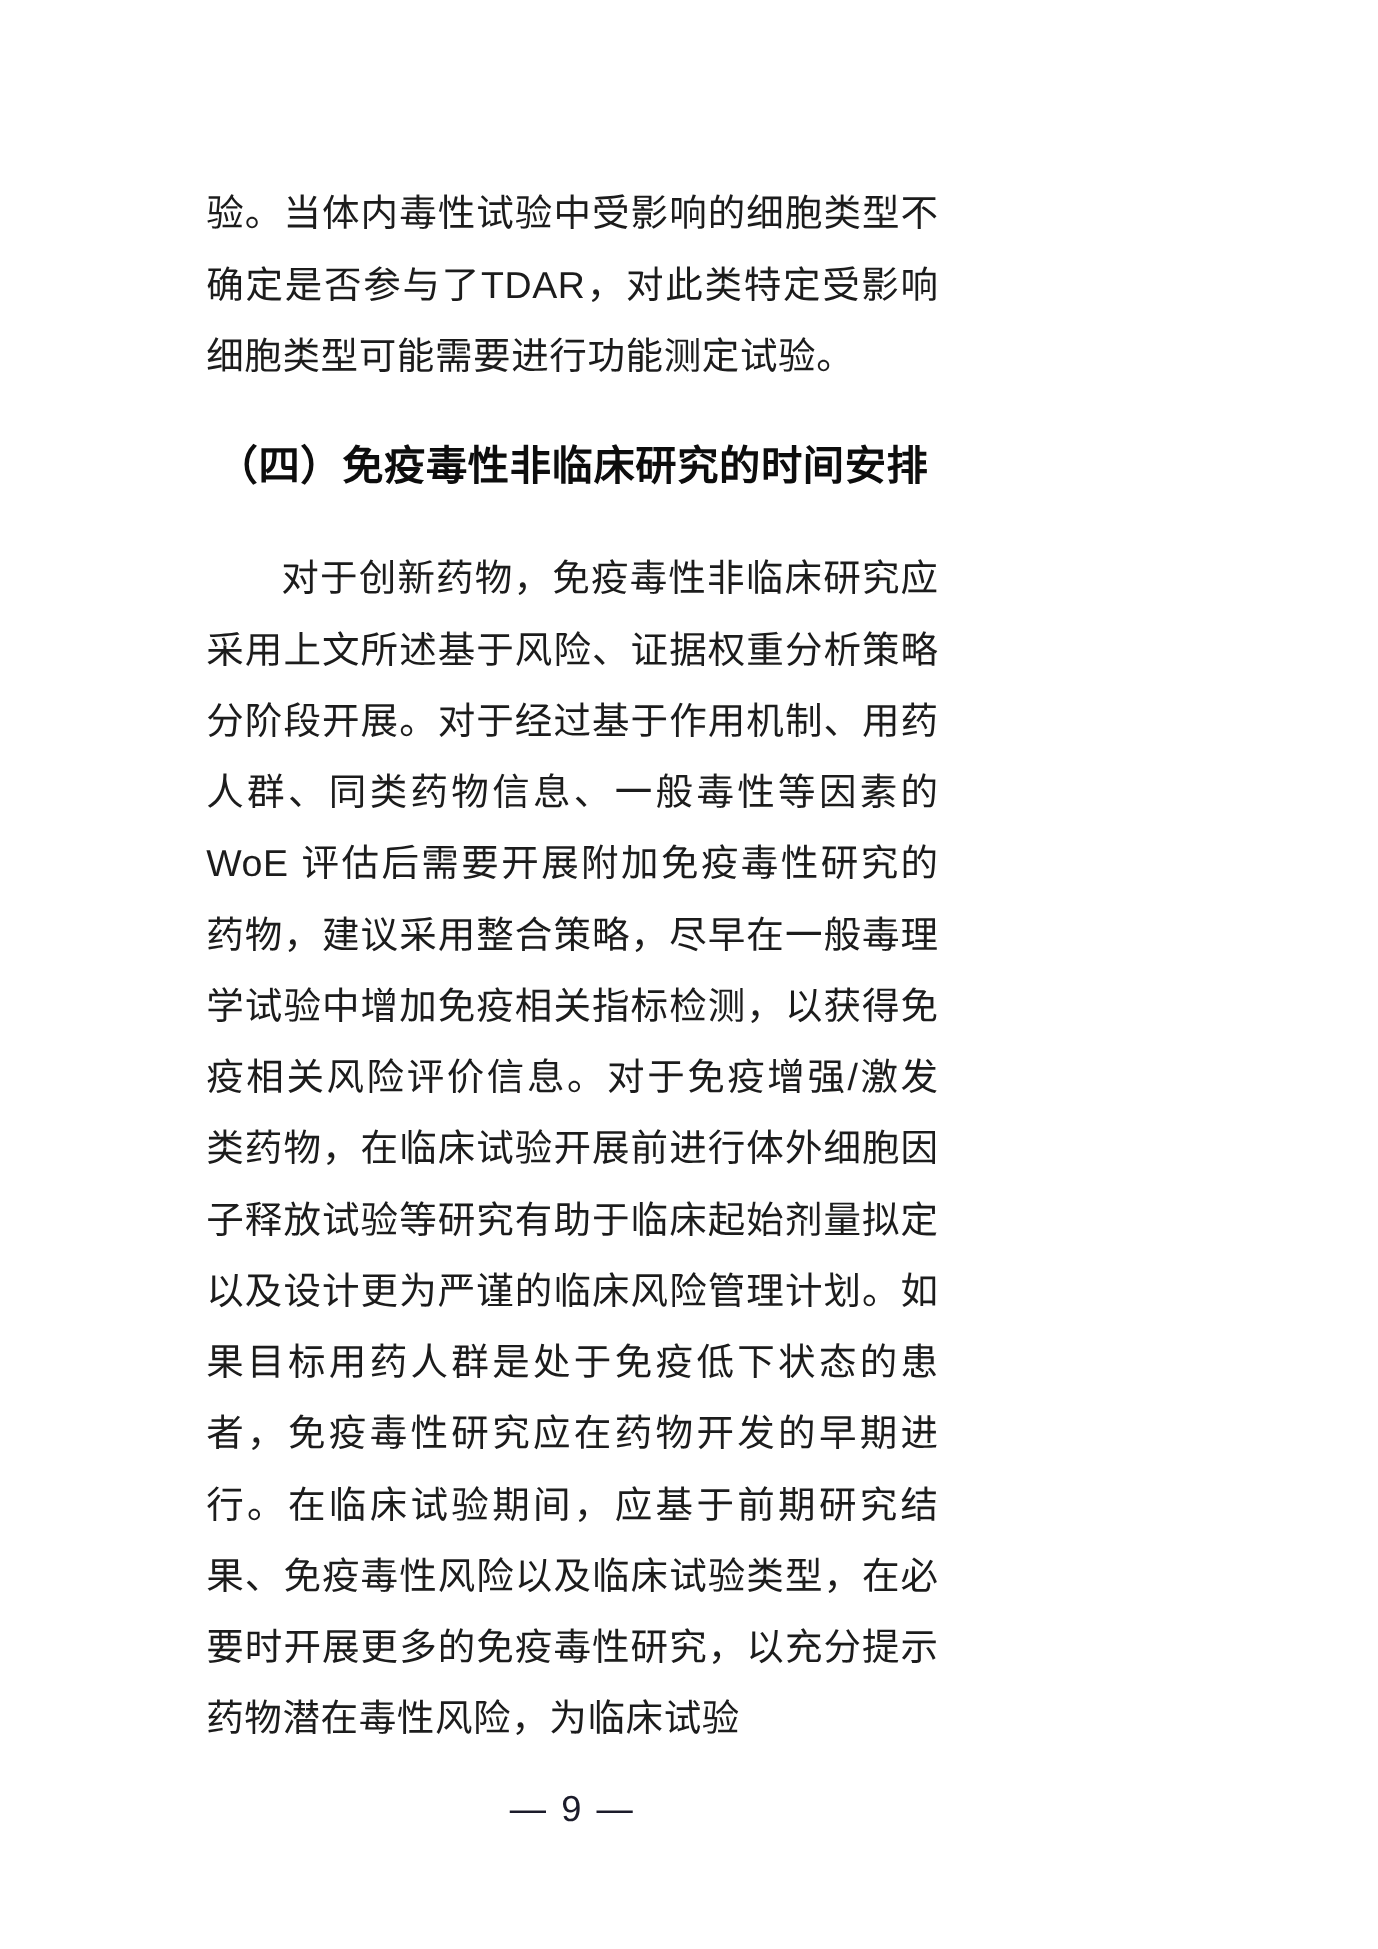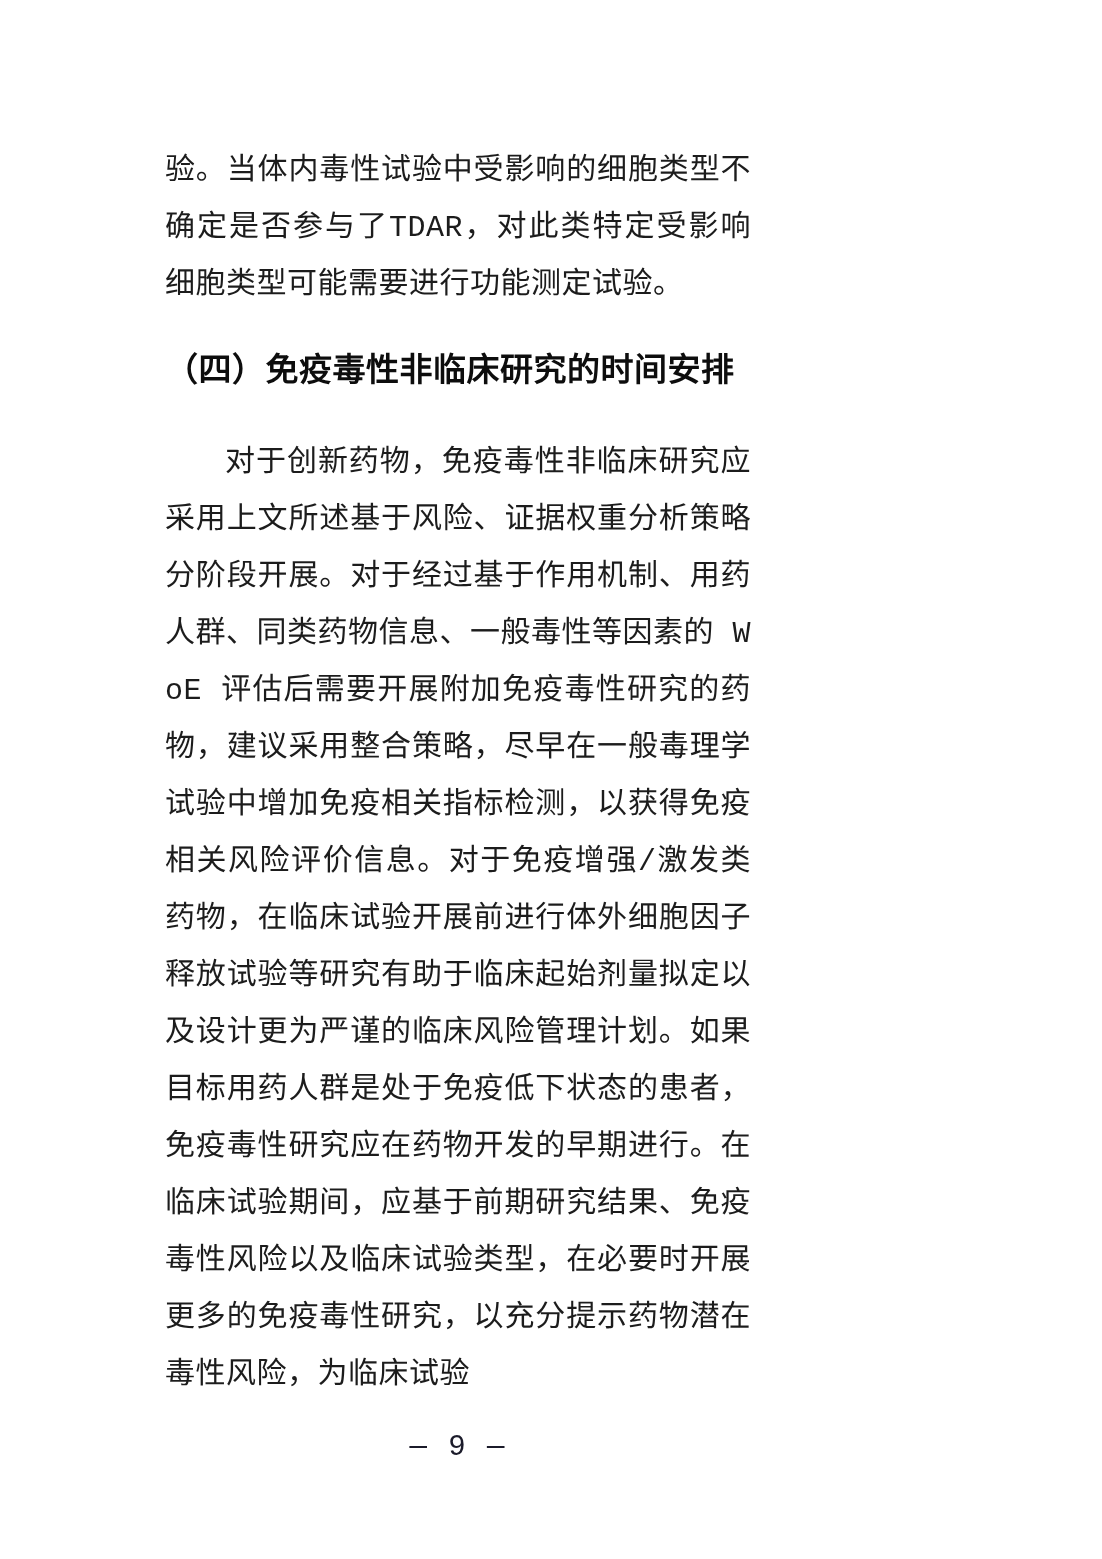--- a/index.html
+++ b/index.html
@@ -12,42 +12,42 @@
     background: #ffffff;
     overflow: hidden;
   }
   .page {
     position: relative;
     box-sizing: border-box;
     width: 916px;
     height: 1559px;
     padding: 143px 165px 0 165px;
     background: #ffffff;
-    font-family: Liberation Mono, monospace;
+    font-family: Liberation Sans, sans-serif;
     color: #1c1c1c;
   }
   .body-para {
     margin: 0;
     font-size: 30px;
     line-height: 57px;
     text-align: justify;
     text-justify: inter-ideograph;
     letter-spacing: 0.5px;
     word-break: break-all;
   }
   .body-para.indent {
     text-indent: 60px;
   }
   .section-heading {
     margin: 30px 0 34px 0;
     font-size: 33px;
     font-weight: 700;
     line-height: 57px;
     color: #0d0d0d;
-    text-align: left;
+    text-align: center;
     letter-spacing: 0.5px;
   }
   .page-footer {
     margin-top: 22px;
     text-align: center;
     font-size: 29px;
     line-height: 44px;
     color: #1b1b2a;
     letter-spacing: 2px;
   }

